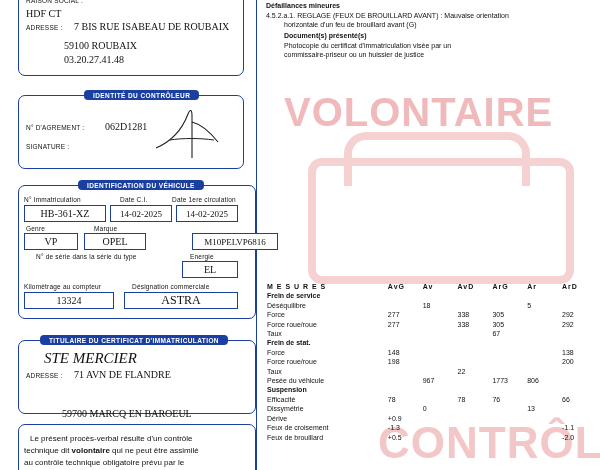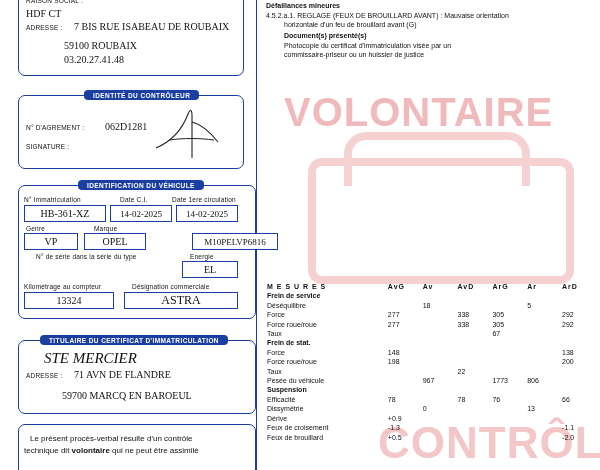--- a/index.html
+++ b/index.html
@@ -145,27 +145,28 @@
     <div class="free lbl" style="left:24px;top:283px;">Kilométrage au compteur</div>
     <div class="free lbl" style="left:132px;top:283px;">Désignation commerciale</div>
     <div class="cell" style="left:24px;top:292px;width:88px;height:15px;font-size:10px;">13324</div>
     <div class="cell" style="left:124px;top:292px;width:112px;height:15px;font-size:12px;">ASTRA</div>
 
     <div class="box" style="left:18px;top:340px;width:236px;height:72px;"></div>
     <div class="boxtitle" style="left:40px;top:335px;">TITULAIRE DU CERTIFICAT D'IMMATRICULATION</div>
     <div class="free val" style="left:44px;top:350px;font-size:15px;font-style:italic;">STE MERCIER</div>
     <div class="free lbl" style="left:26px;top:372px;">ADRESSE :</div>
     <div class="free val" style="left:74px;top:369px;">71 AVN DE FLANDRE</div>
-    <div class="free val" style="left:62px;top:390px;">59700 MARCQ EN BAROEUL</div>
+    <div class="free val" style="left:62px;top:408px;">59700 MARCQ EN BAROEUL</div>
 
     <div class="box" style="left:18px;top:424px;width:236px;height:60px;"></div>
     <div class="free" style="left:24px;top:446px;font-size:8px;">
       <span>technique dit </span><span class="bold">volontaire</span><span> qui ne peut être assimilé</span>
     </div>
     <div class="free" style="left:30px;top:434px;font-size:8px;">Le présent procès-verbal résulte d'un contrôle</div>
+    <div class="free" style="left:24px;top:458px;font-size:8px;">au contrôle technique obligatoire prévu par le</div>
   </div>
 
   <div class="right">
     <div class="rtxt bold" style="left:4px;top:1px;">Défaillances mineures</div>
     <div class="rtxt" style="left:4px;top:11px;">4.5.2.a.1. REGLAGE (FEUX DE BROUILLARD AVANT) : Mauvaise orientation</div>
     <div class="rtxt" style="left:22px;top:20px;">horizontale d'un feu de brouillard avant (G)</div>
     <div class="rtxt bold" style="left:22px;top:31px;">Document(s) présenté(s)</div>
     <div class="rtxt" style="left:22px;top:41px;">Photocopie du certificat d'immatriculation visée par un</div>
     <div class="rtxt" style="left:22px;top:50px;">commissaire-priseur ou un huissier de justice</div>
 

